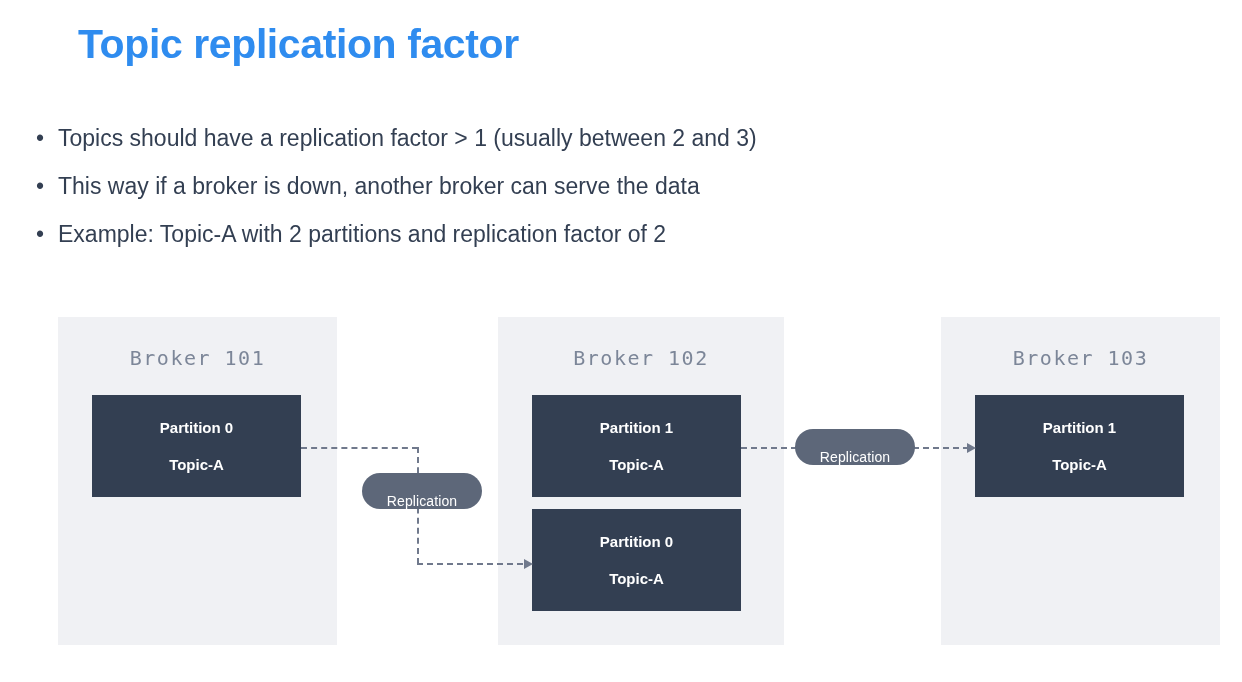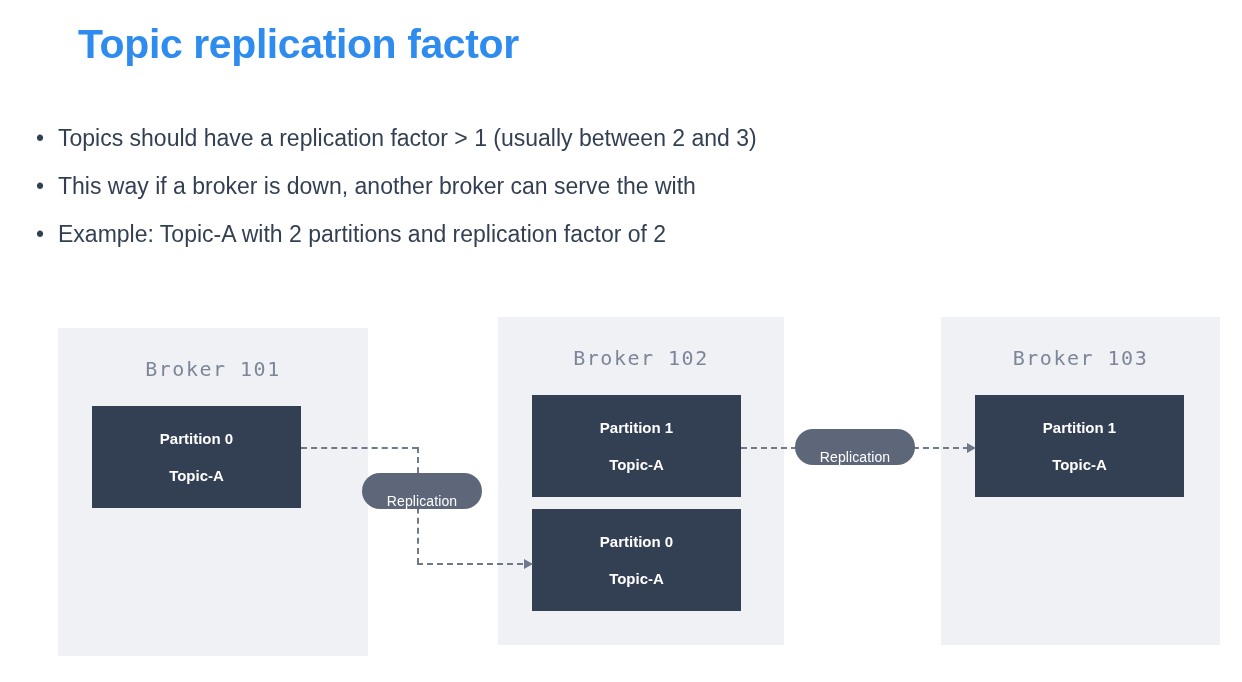--- a/index.html
+++ b/index.html
@@ -144,33 +144,33 @@
 
 <div class="bullet-list">
 
   <div class="bullet-row">
     <span class="bullet-dot">•</span>
     <span class="bullet-text">Topics should have a replication factor &gt; 1 (usually between 2 and 3)</span>
   </div>
 
   <div class="bullet-row">
     <span class="bullet-dot">•</span>
-    <span class="bullet-text">This way if a broker is down, another broker can serve the with</span>
+    <span class="bullet-text">This way if a broker is down, another broker can serve the data</span>
   </div>
 
   <div class="bullet-row">
     <span class="bullet-dot">•</span>
     <span class="bullet-text">Example: Topic-A with 2 partitions and replication factor of 2</span>
   </div>
 
 </div>
 
 <div class="diagram">
 
-  <div class="broker-panel" style="left:58px; top:328px; width:310px; height:328px;">
+  <div class="broker-panel" style="left:58px; top:317px; width:279px; height:328px;">
     <div class="broker-label">Broker 101</div>
     <div class="partition-box" style="left:34px; top:78px; width:209px; height:102px;">
       <span class="partition-line first">Partition 0</span>
       <span class="partition-line">Topic-A</span>
     </div>
   </div>
 
   <div class="broker-panel" style="left:498px; top:317px; width:286px; height:328px;">
     <div class="broker-label">Broker 102</div>
     <div class="partition-box" style="left:34px; top:78px; width:209px; height:102px;">

